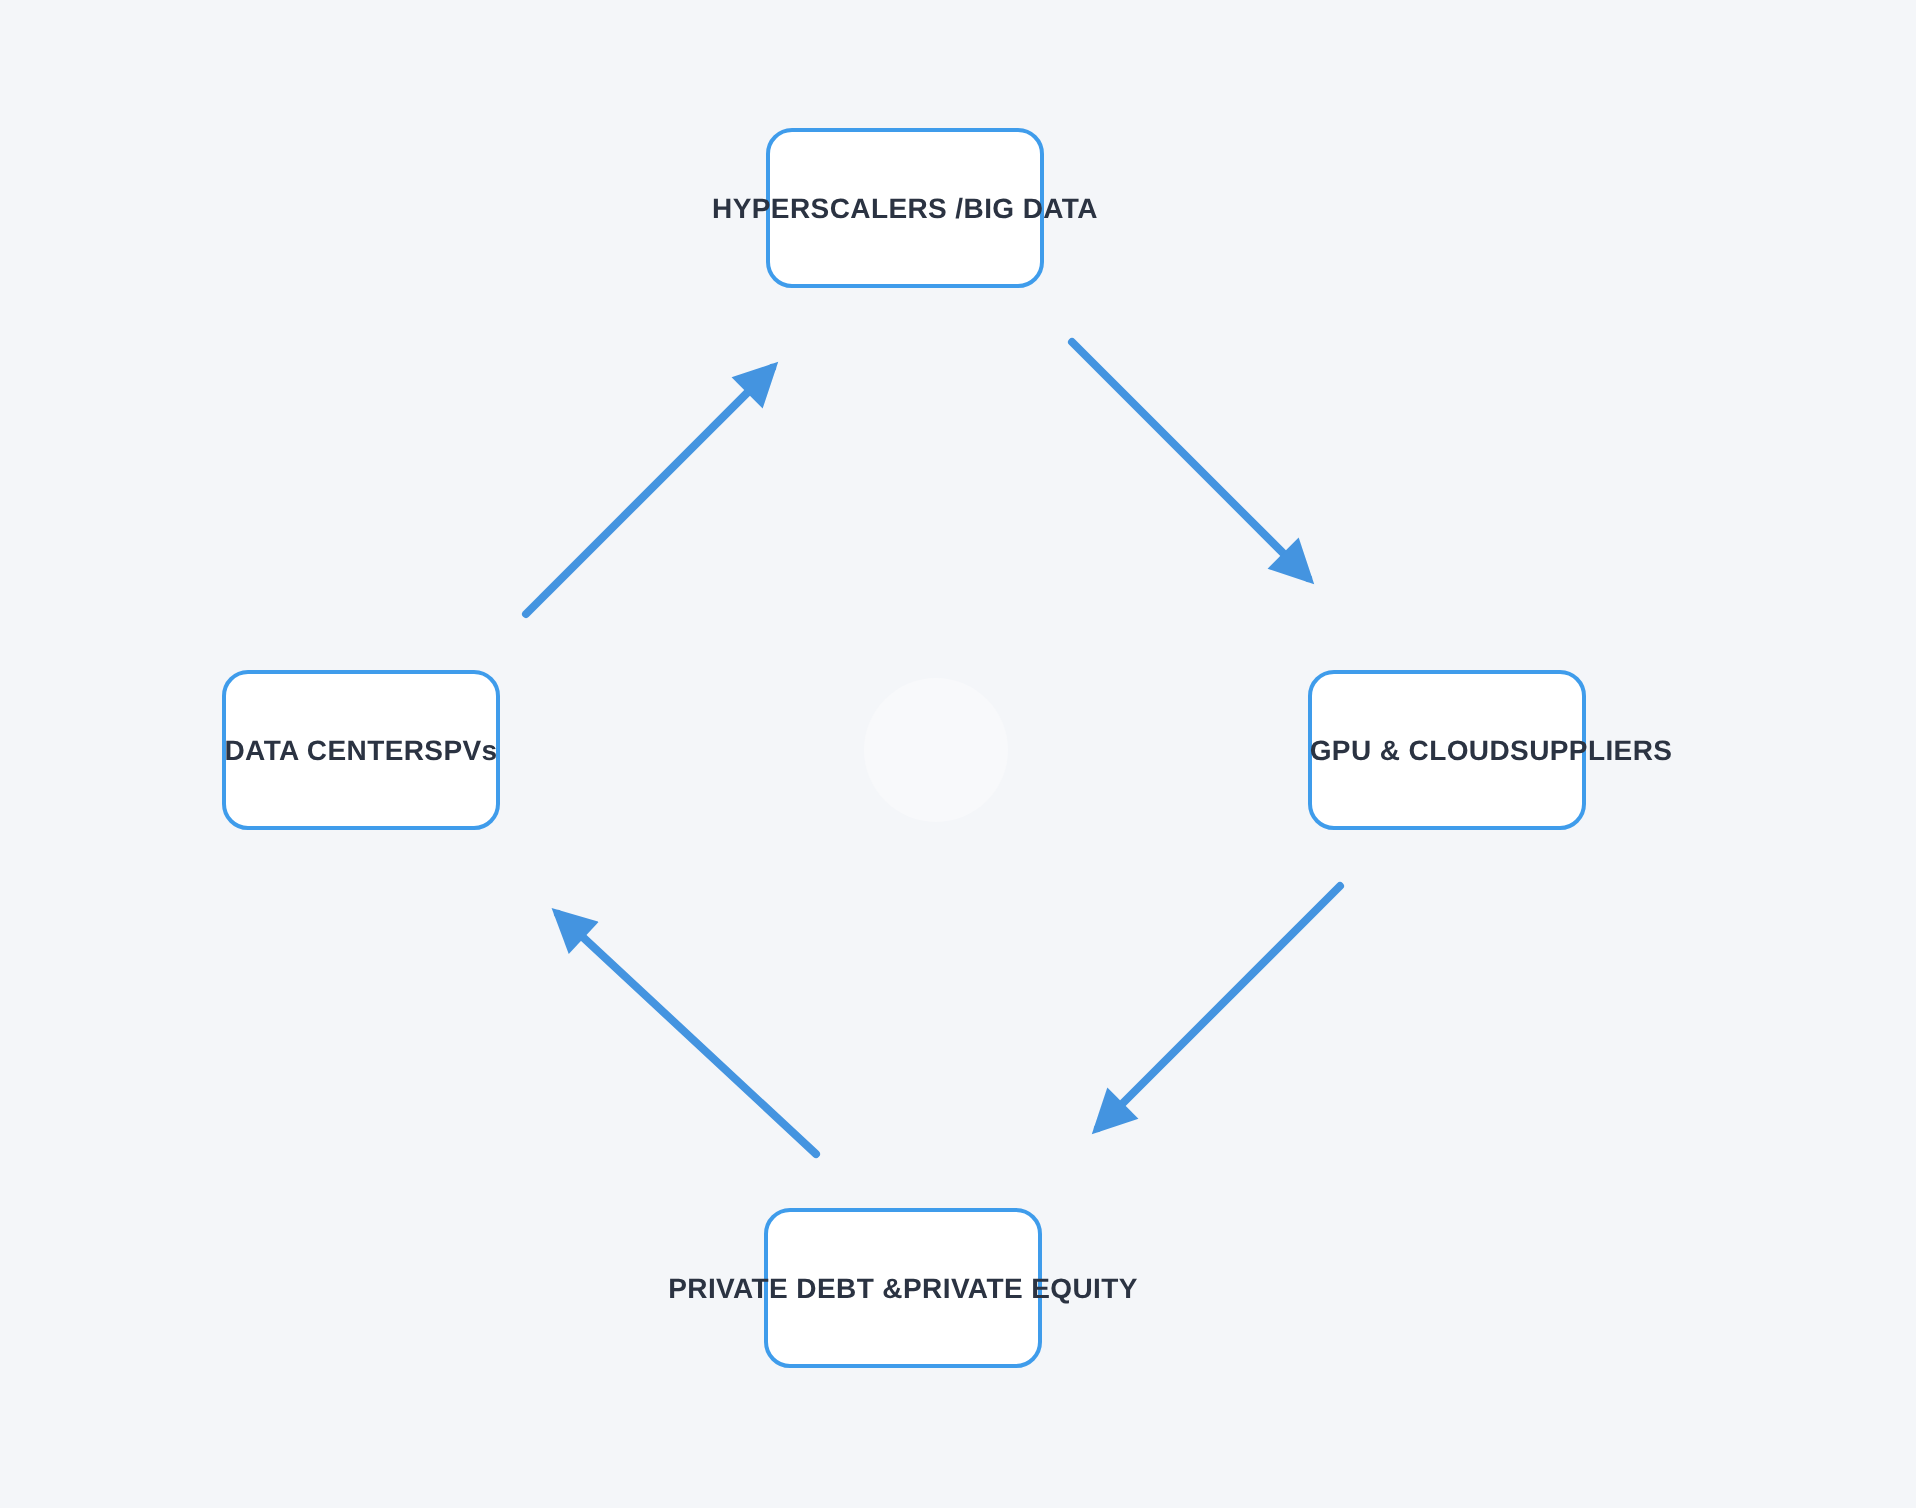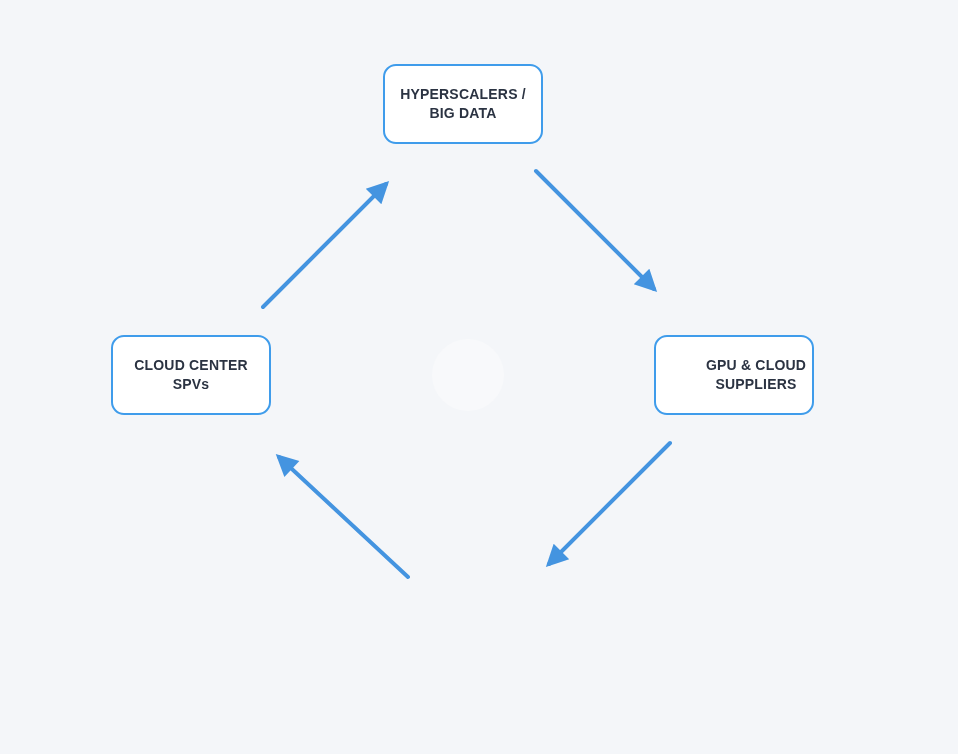--- a/index.html
+++ b/index.html
@@ -38,27 +38,27 @@
   svg.arrows line{
     stroke:var(--arrow);
     stroke-width:4;
     stroke-linecap:round;
   }
   svg.arrows marker path{
     fill:var(--arrow);
   }
   .node{
     position:absolute;
-    width:160px;
+    width:139px;
     height:80px;
     background:var(--box-fill);
     border:2px solid var(--box-border);
     border-radius:13px;
     display:flex;
-    flex-direction:column;
+    flex-direction:row;
     align-items:center;
     justify-content:center;
     text-align:center;
   }
   .node-line{
     display:block;
     font-size:14px;
     font-weight:bold;
     line-height:19px;
     letter-spacing:0.2px;
@@ -92,19 +92,23 @@
   <div class="node node-top">
     <span class="node-line">HYPERSCALERS /</span>
     <span class="node-line">BIG DATA</span>
   </div>
 
   <div class="node node-right">
     <span class="node-line">GPU &amp; CLOUD</span>
     <span class="node-line">SUPPLIERS</span>
   </div>
 
+  <div class="node node-bottom">
+    <span class="node-line">PRIVATE DEBT &amp;</span>
+    <span class="node-line">PRIVATE EQUITY</span>
+  </div>
 
   <div class="node node-left">
-    <span class="node-line">CLOUD CENTER</span>
+    <span class="node-line">DATA CENTER</span>
     <span class="node-line">SPVs</span>
   </div>
 
 </div>
 
 </body></html>

